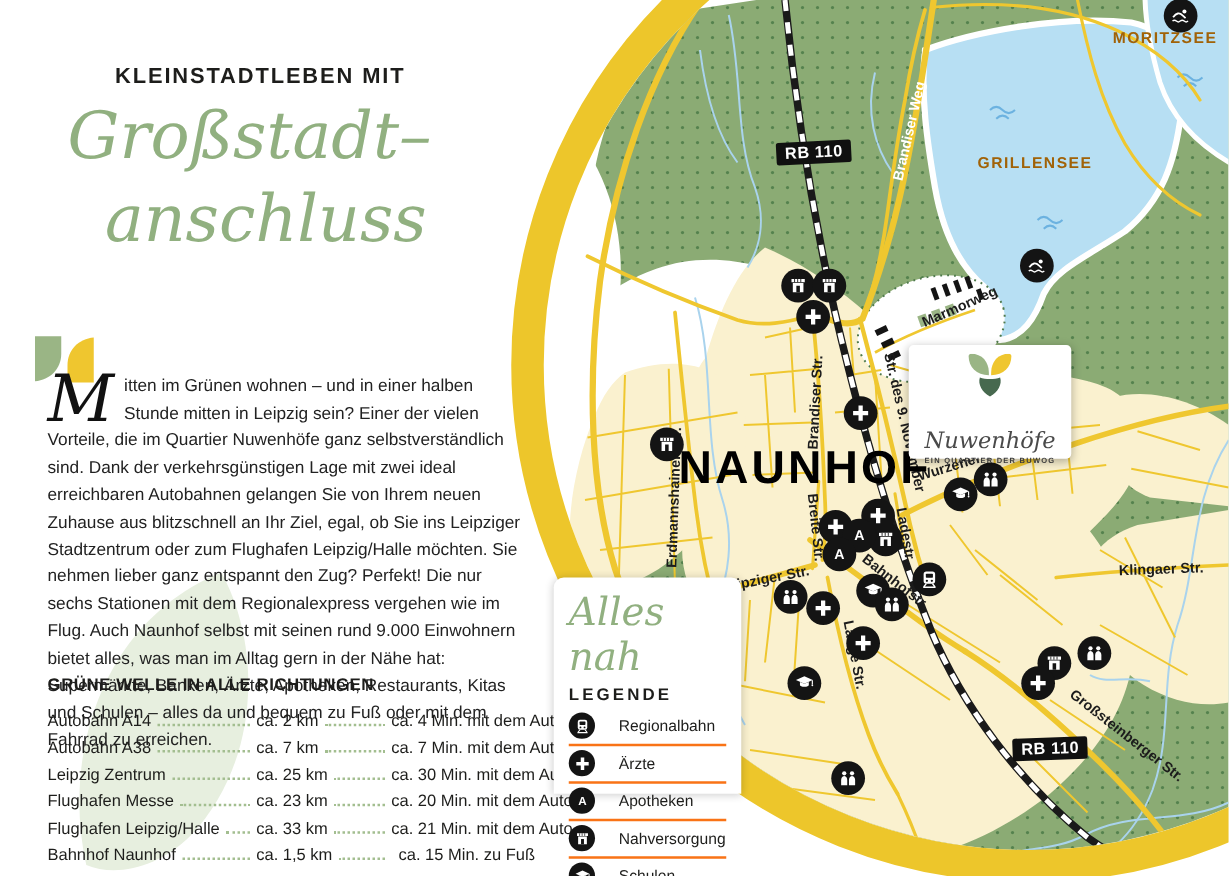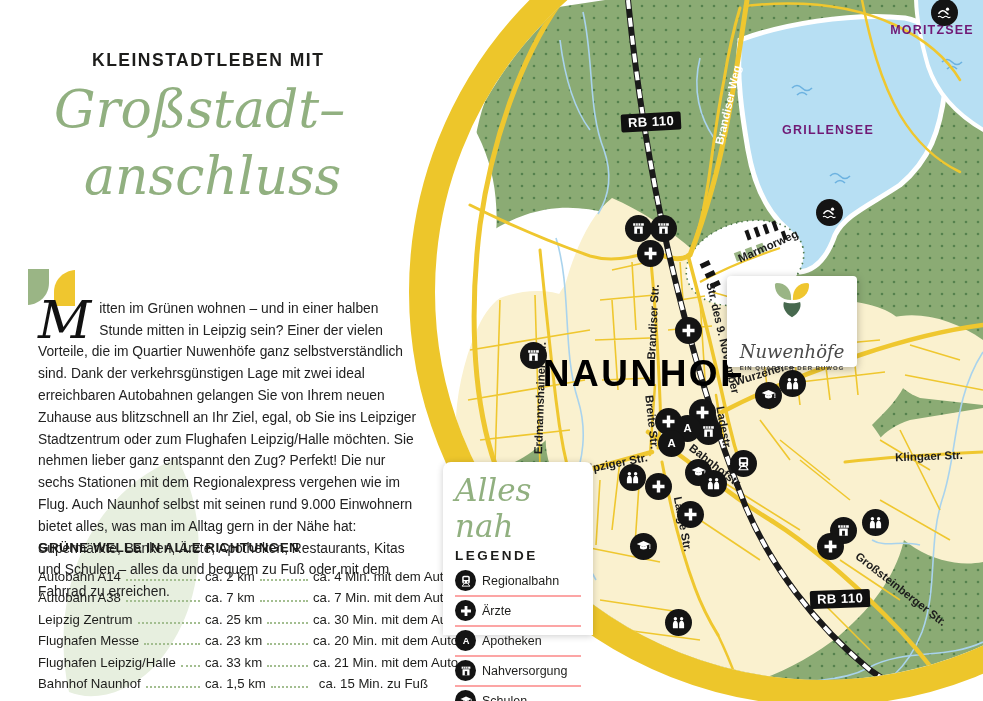--- a/index.html
+++ b/index.html
@@ -27,39 +27,39 @@
   .watermark{position:absolute;left:55px;top:452px;z-index:0;}
   
   .map-clip{position:absolute;left:435px;top:-96px;width:776px;height:776px;border-radius:50%;
             overflow:hidden;background:#fff;z-index:5;}
   .map-world{position:absolute;left:-435px;top:96px;width:983px;height:701px;}
   .map-ring{position:absolute;left:409px;top:-122px;width:828px;height:828px;border-radius:50%;
             border:26px solid #EDC62B;box-sizing:border-box;z-index:10;pointer-events:none;}
   .mlabel{position:absolute;white-space:nowrap;font-weight:bold;font-size:11.5px;color:#1c1c1c;
           transform-origin:center;z-index:7;}
   .mlabel.white{color:#fff;}
-  .mlabel.lake{color:#701a75;font-size:12.5px;letter-spacing:1.2px;}
+  .mlabel.lake{color:#a16207;font-size:12.5px;letter-spacing:1.2px;}
   .mlabel.town{font-size:37px;letter-spacing:2.5px;color:#000000;}
   .marker{position:absolute;width:27px;height:27px;border-radius:50%;background:#141414;
           display:flex;align-items:center;justify-content:center;z-index:8;}
   .marker svg{width:17px;height:17px;display:block;}
   .rb-badge{position:absolute;background:#101010;color:#fff;font-weight:bold;font-size:13px;
             padding:1px 7px 2px;border-radius:2px;letter-spacing:0.5px;z-index:9;white-space:nowrap;}
   .logo-card{position:absolute;left:727px;top:276px;width:130px;height:91px;background:#fff;
              border-radius:4px;box-shadow:0 2px 8px rgba(0,0,0,0.28);z-index:9;text-align:center;}
   .logo-card .nm{font-family:"DejaVu Serif","Liberation Serif",serif;font-style:italic;
                  font-size:18px;color:#4a4a4a;margin-top:18px;}
   .logo-card .sub{font-size:6px;letter-spacing:1px;color:#3c3c3c;font-weight:bold;margin-top:3px;}
   
   .legend{position:absolute;left:443px;top:462px;width:150px;height:173px;background:#fff;
           border-radius:8px 8px 0 0;box-shadow:0 1px 7px rgba(0,0,0,0.2);z-index:30;
           padding:8px 12px;box-sizing:border-box;}
   .legend .script{font-size:31px;margin:2px 0 4px 0;}
   .legend .lg-head{font-size:13.5px;font-weight:bold;letter-spacing:2.5px;margin:2px 0 4px 0;}
-  .lg-row{display:flex;align-items:center;gap:6px;padding:3px 0 4px 0;border-bottom:2px solid #fca5a5;}
+  .lg-row{display:flex;align-items:center;gap:19px;padding:3px 0 4px 0;border-bottom:2px solid #f97316;}
   .lg-ic{width:21px;height:21px;border-radius:50%;background:#141414;flex:none;
          display:flex;align-items:center;justify-content:center;}
   .lg-ic svg{width:14px;height:14px;display:block;}
   .lg-label{font-size:12.5px;color:#1d1d1b;}
 </style>
 </head>
 <body>
 
 <svg width="0" height="0" style="position:absolute" aria-hidden="true">
   <defs>

